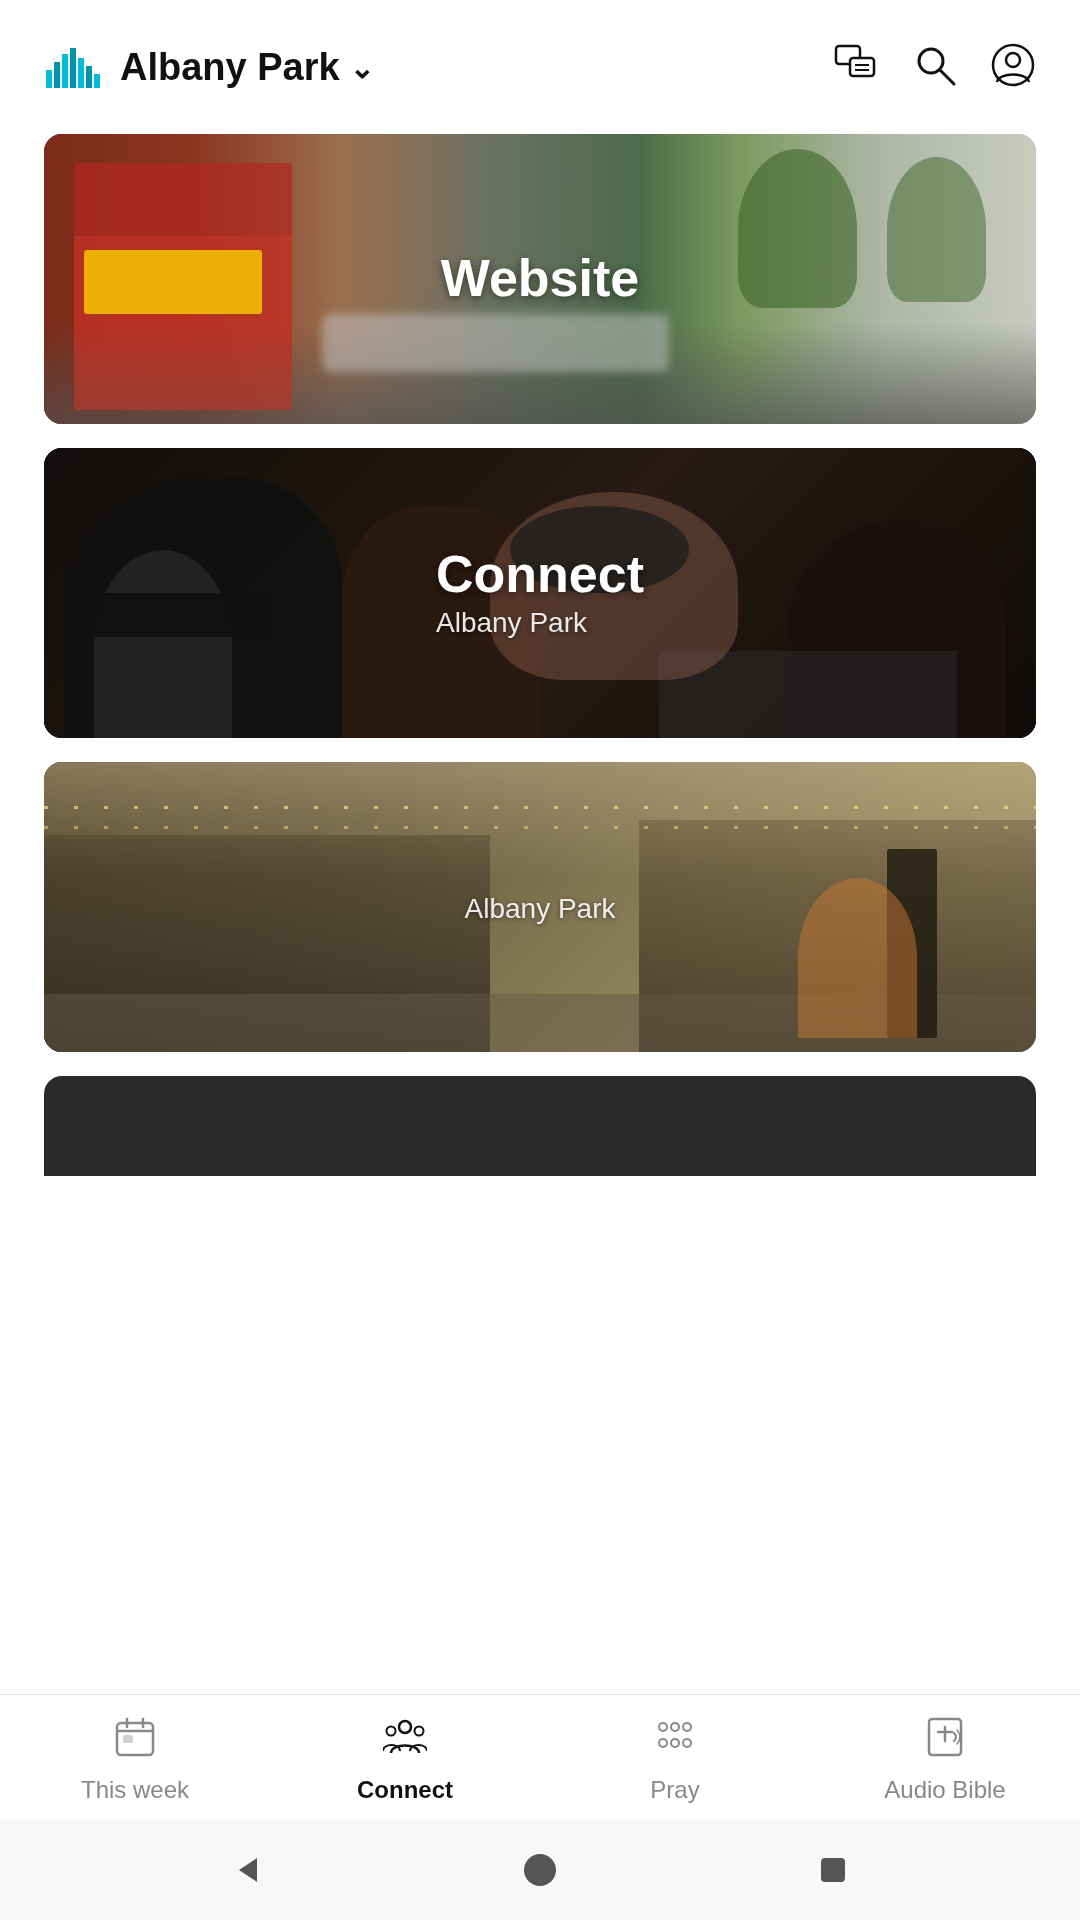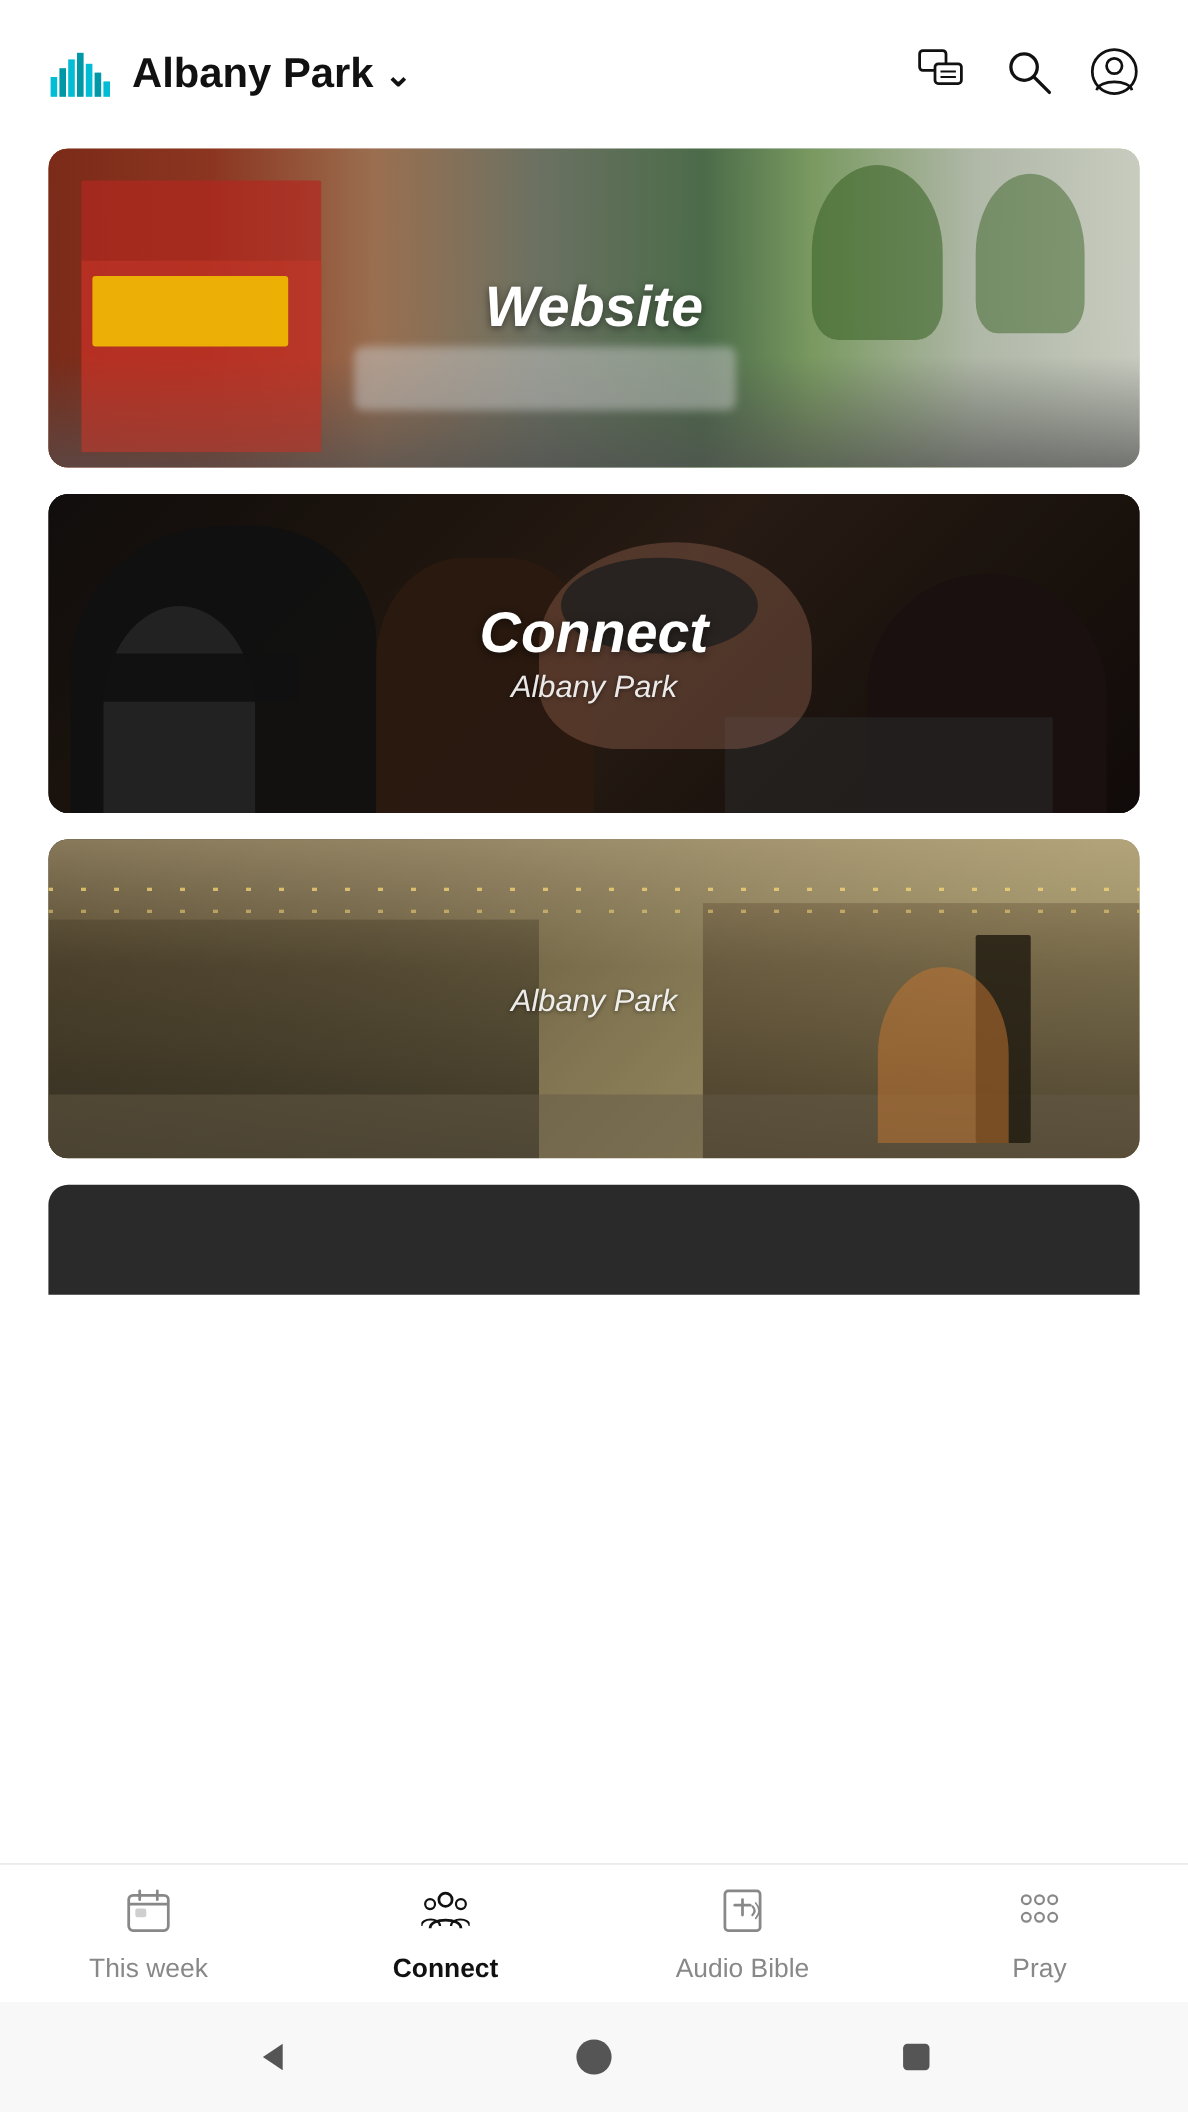--- a/index.html
+++ b/index.html
@@ -147,23 +147,22 @@
       right: 0;
       height: 60%;
       background: linear-gradient(to top, rgba(0,0,0,0.4), transparent);
     }
 
     .card-text {
       position: absolute;
       top: 50%;
       left: 50%;
       transform: translate(-50%, -50%);
-      text-align: center;
+      text-align: left;
       z-index: 10;
-      font-style: italic;
     }
 
     .card-title {
       font-size: 52px;
       font-weight: 700;
       color: #ffffff;
       text-shadow: 0 2px 8px rgba(0,0,0,0.5);
       line-height: 1.1;
     }
 
@@ -431,47 +430,47 @@
         <circle cx="36" cy="16" r="4.5" stroke="#111" stroke-width="2" fill="none"></circle>
         <path d="M27 36 C27 28 44 28 44 36" stroke="#111" stroke-width="2" fill="none"></path>
       </svg>
     </div>
     <span class="nav-label">Connect</span>
   </div>
 
   <div class="nav-item">
     <div class="nav-icon">
       <svg width="44" height="44" viewBox="0 0 44 44" fill="none" xmlns="http://www.w3.org/2000/svg">
-        <rect x="6" y="4" width="32" height="36" rx="3" stroke="#888" stroke-width="2.5" fill="none"></rect>
-
-        <line x1="22" y1="12" x2="22" y2="26" stroke="#888" stroke-width="2.5" stroke-linecap="round"></line>
-        <line x1="15" y1="17" x2="29" y2="17" stroke="#888" stroke-width="2.5" stroke-linecap="round"></line>
-
-        <path d="M31 18 Q35 22 31 26" stroke="#888" stroke-width="2" fill="none" stroke-linecap="round"></path>
-        <path d="M34 15 Q40 22 34 29" stroke="#888" stroke-width="1.5" fill="none" stroke-linecap="round"></path>
-      </svg>
-    </div>
-    <span class="nav-label">Audio Bible</span>
-  </div>
-
-  <div class="nav-item">
-    <div class="nav-icon">
-      <svg width="44" height="44" viewBox="0 0 44 44" fill="none" xmlns="http://www.w3.org/2000/svg">
 
         <circle cx="10" cy="12" r="4" stroke="#888" stroke-width="2" fill="none"></circle>
         <circle cx="22" cy="12" r="4" stroke="#888" stroke-width="2" fill="none"></circle>
         <circle cx="34" cy="12" r="4" stroke="#888" stroke-width="2" fill="none"></circle>
         <circle cx="10" cy="28" r="4" stroke="#888" stroke-width="2" fill="none"></circle>
         <circle cx="22" cy="28" r="4" stroke="#888" stroke-width="2" fill="none"></circle>
         <circle cx="34" cy="28" r="4" stroke="#888" stroke-width="2" fill="none"></circle>
       </svg>
     </div>
     <span class="nav-label">Pray</span>
   </div>
 
+  <div class="nav-item">
+    <div class="nav-icon">
+      <svg width="44" height="44" viewBox="0 0 44 44" fill="none" xmlns="http://www.w3.org/2000/svg">
+        <rect x="6" y="4" width="32" height="36" rx="3" stroke="#888" stroke-width="2.5" fill="none"></rect>
+
+        <line x1="22" y1="12" x2="22" y2="26" stroke="#888" stroke-width="2.5" stroke-linecap="round"></line>
+        <line x1="15" y1="17" x2="29" y2="17" stroke="#888" stroke-width="2.5" stroke-linecap="round"></line>
+
+        <path d="M31 18 Q35 22 31 26" stroke="#888" stroke-width="2" fill="none" stroke-linecap="round"></path>
+        <path d="M34 15 Q40 22 34 29" stroke="#888" stroke-width="1.5" fill="none" stroke-linecap="round"></path>
+      </svg>
+    </div>
+    <span class="nav-label">Audio Bible</span>
+  </div>
+
 </div>
 
 <div class="system-nav">
   <div class="sys-btn">
     <svg width="36" height="36" viewBox="0 0 36 36" fill="none">
       <polygon points="28,6 10,18 28,30" fill="#555"></polygon>
     </svg>
   </div>
   <div class="sys-btn">
     <svg width="36" height="36" viewBox="0 0 36 36" fill="none">

